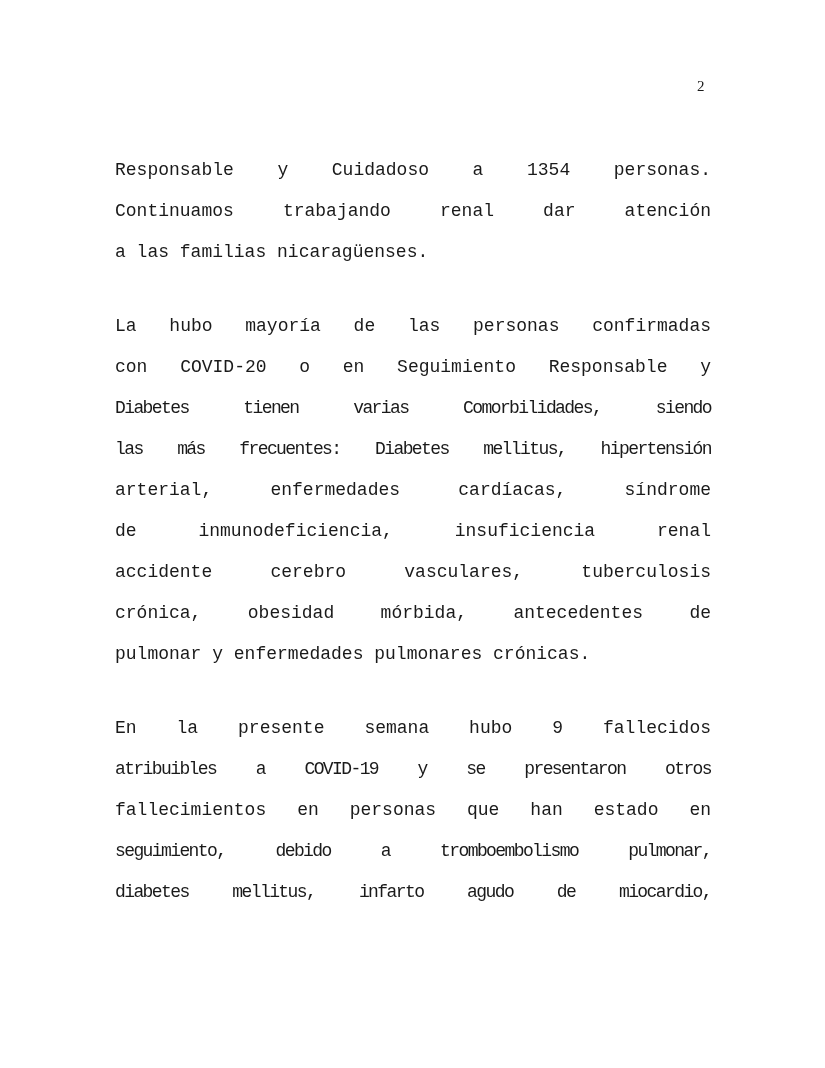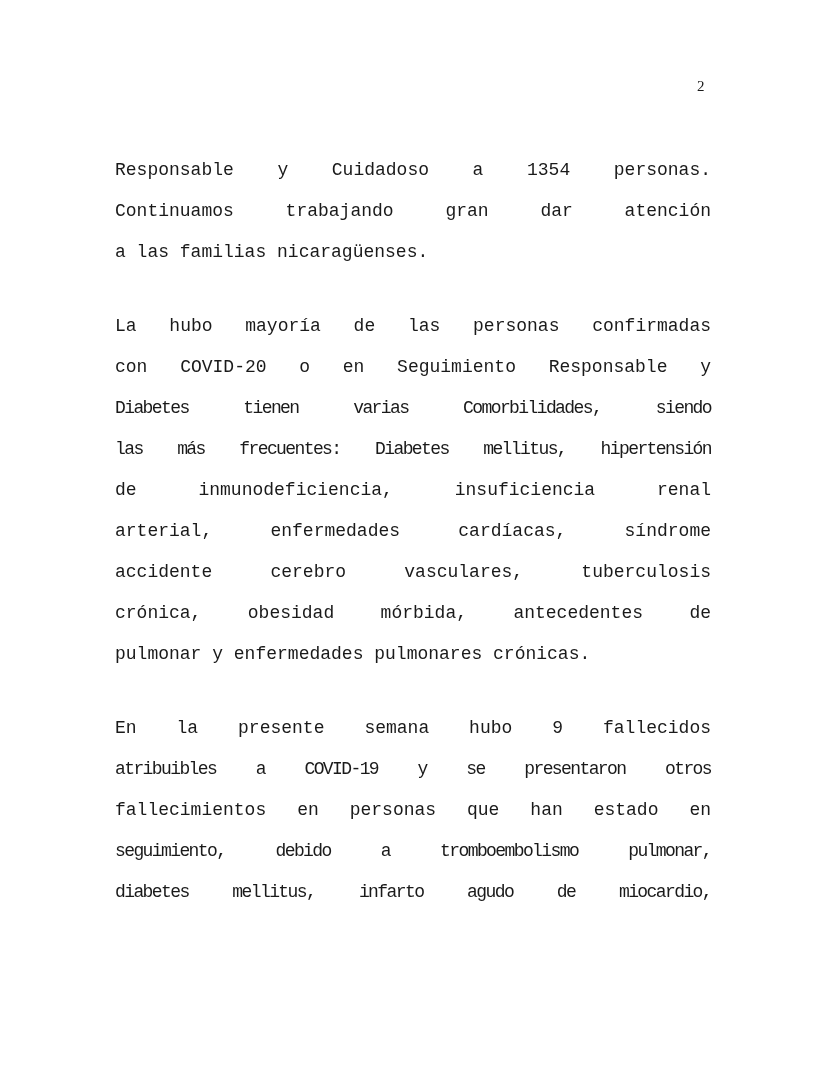--- a/index.html
+++ b/index.html
@@ -53,31 +53,31 @@
   </style>
 </head>
 <body>
 
 <div class="page-number">2</div>
 
 <div class="body-text">
 
   <p class="para">
     <span class="line">Responsable y Cuidadoso a 1354 personas.</span>
-    <span class="line">Continuamos trabajando gran dar atención</span>
+    <span class="line">Continuamos trabajando renal dar atención</span>
     <span class="line last">a las familias nicaragüenses.</span>
   </p>
 
   <p class="para">
     <span class="line">La hubo mayoría de las personas confirmadas</span>
     <span class="line">con COVID-20 o en Seguimiento Responsable y</span>
     <span class="line condensed">Diabetes tienen varias Comorbilidades, siendo</span>
     <span class="line condensed">las más frecuentes: Diabetes mellitus, hipertensión</span>
+    <span class="line">arterial, enfermedades cardíacas, síndrome</span>
     <span class="line">de inmunodeficiencia, insuficiencia renal</span>
-    <span class="line">arterial, enfermedades cardíacas, síndrome</span>
     <span class="line">accidente cerebro vasculares, tuberculosis</span>
     <span class="line">crónica, obesidad mórbida, antecedentes de</span>
     <span class="line last">pulmonar y enfermedades pulmonares crónicas.</span>
   </p>
 
   <p class="para">
     <span class="line">En la presente semana hubo 9 fallecidos</span>
     <span class="line condensed">atribuibles a COVID-19 y se presentaron otros</span>
     <span class="line">fallecimientos en personas que han estado en</span>
     <span class="line condensed">seguimiento, debido a tromboembolismo pulmonar,</span>

